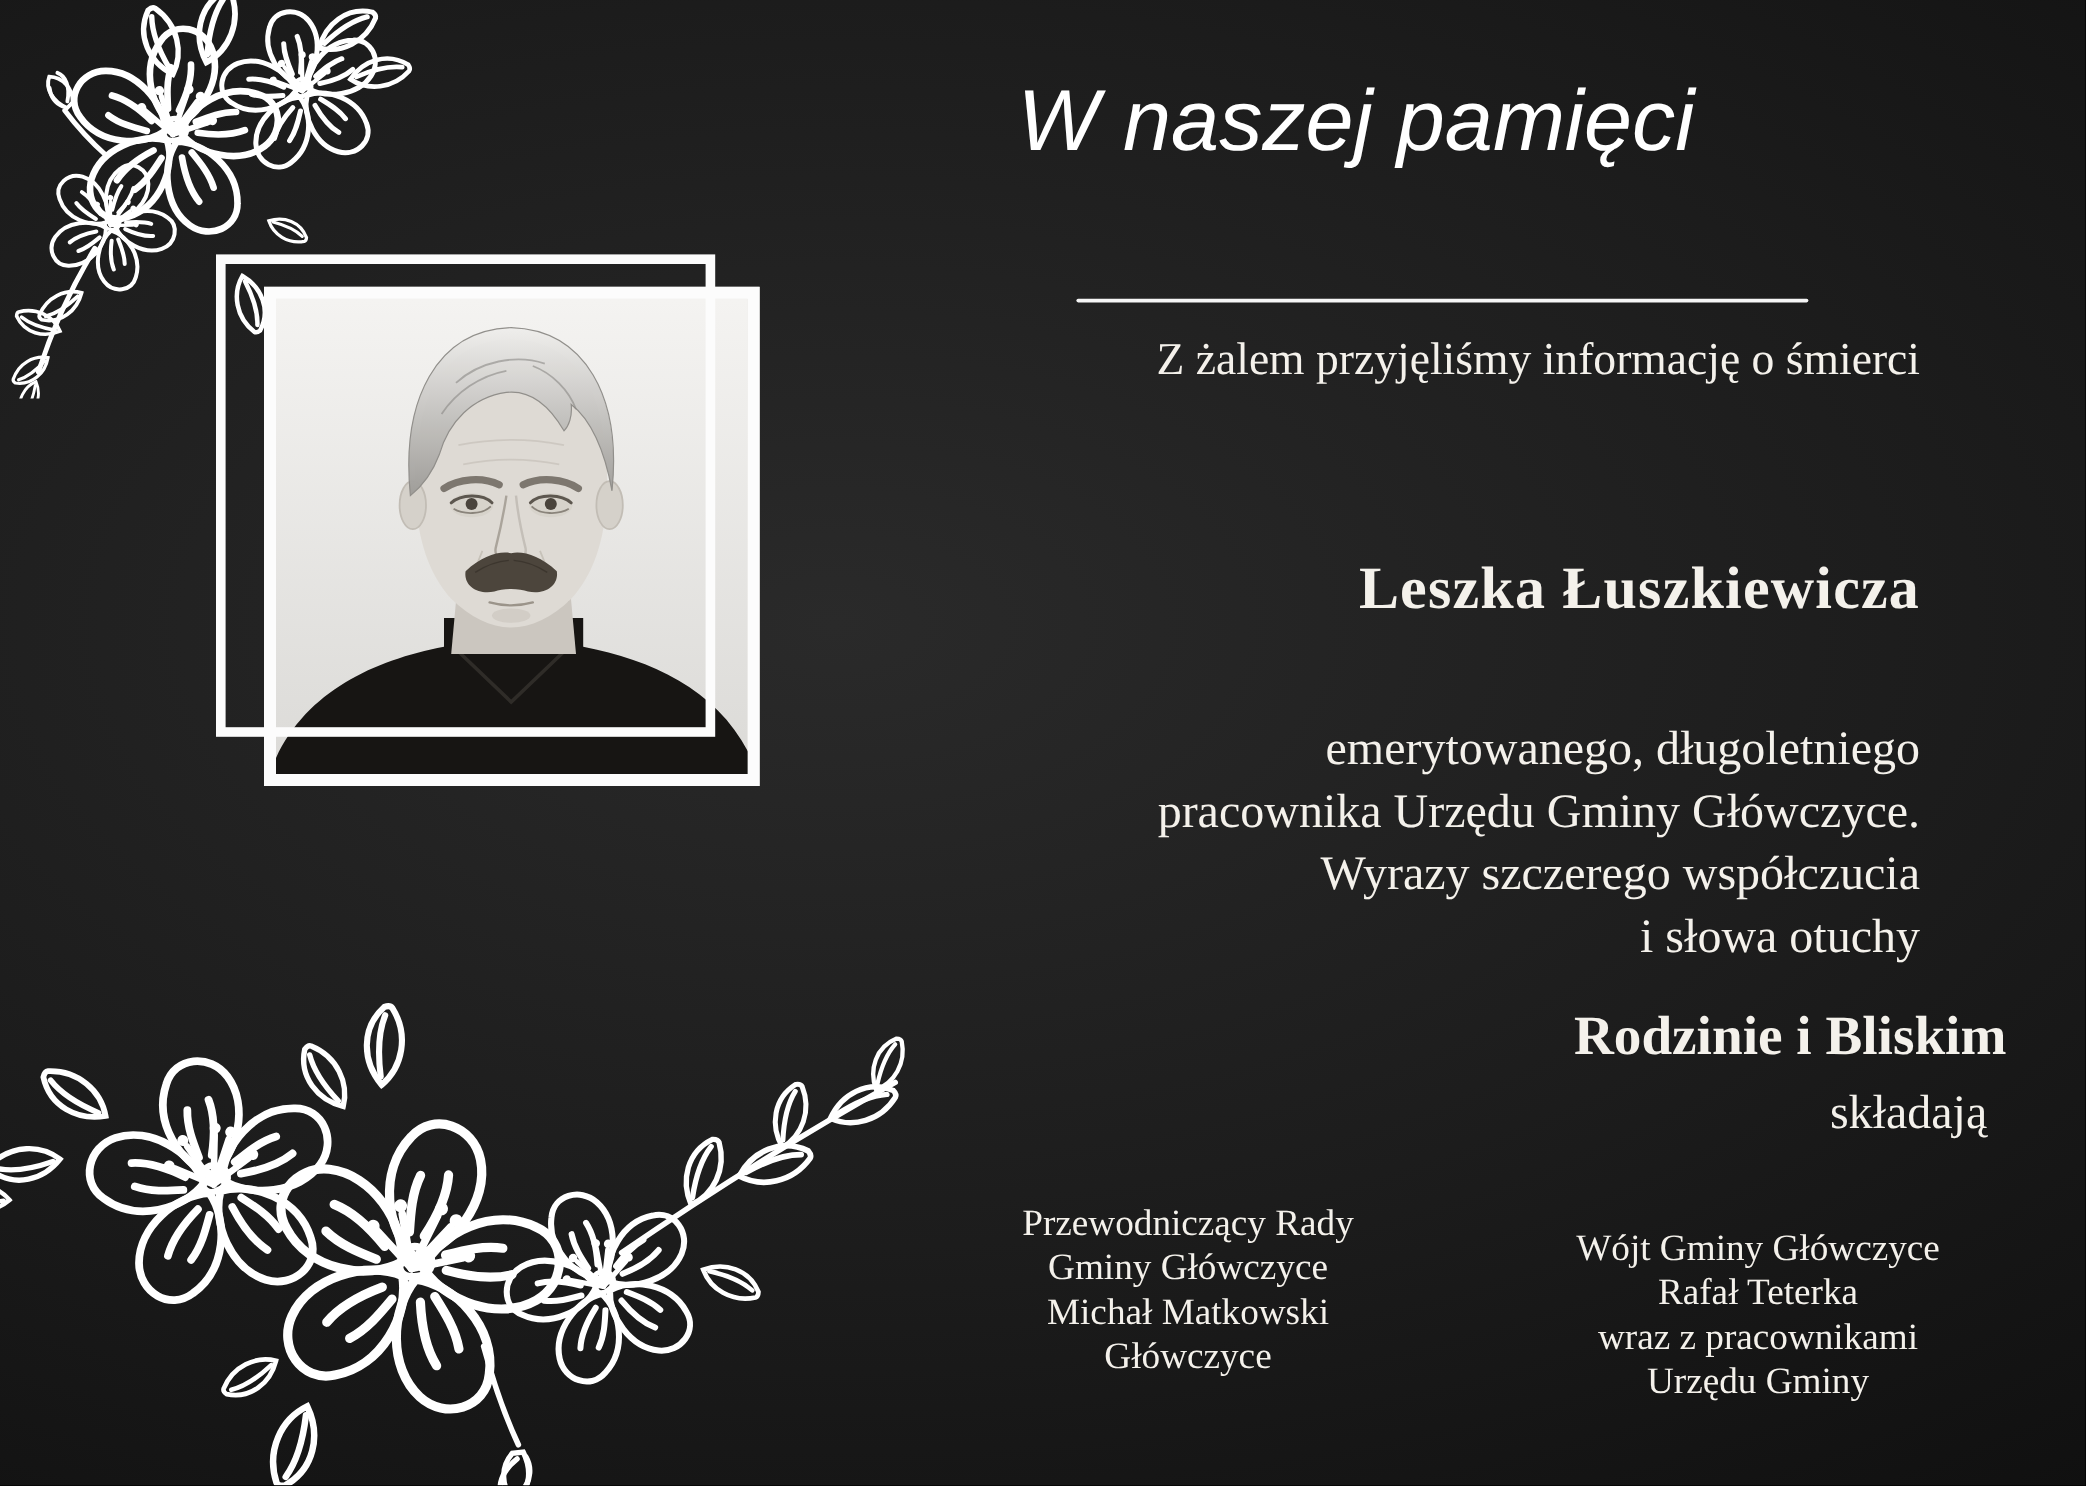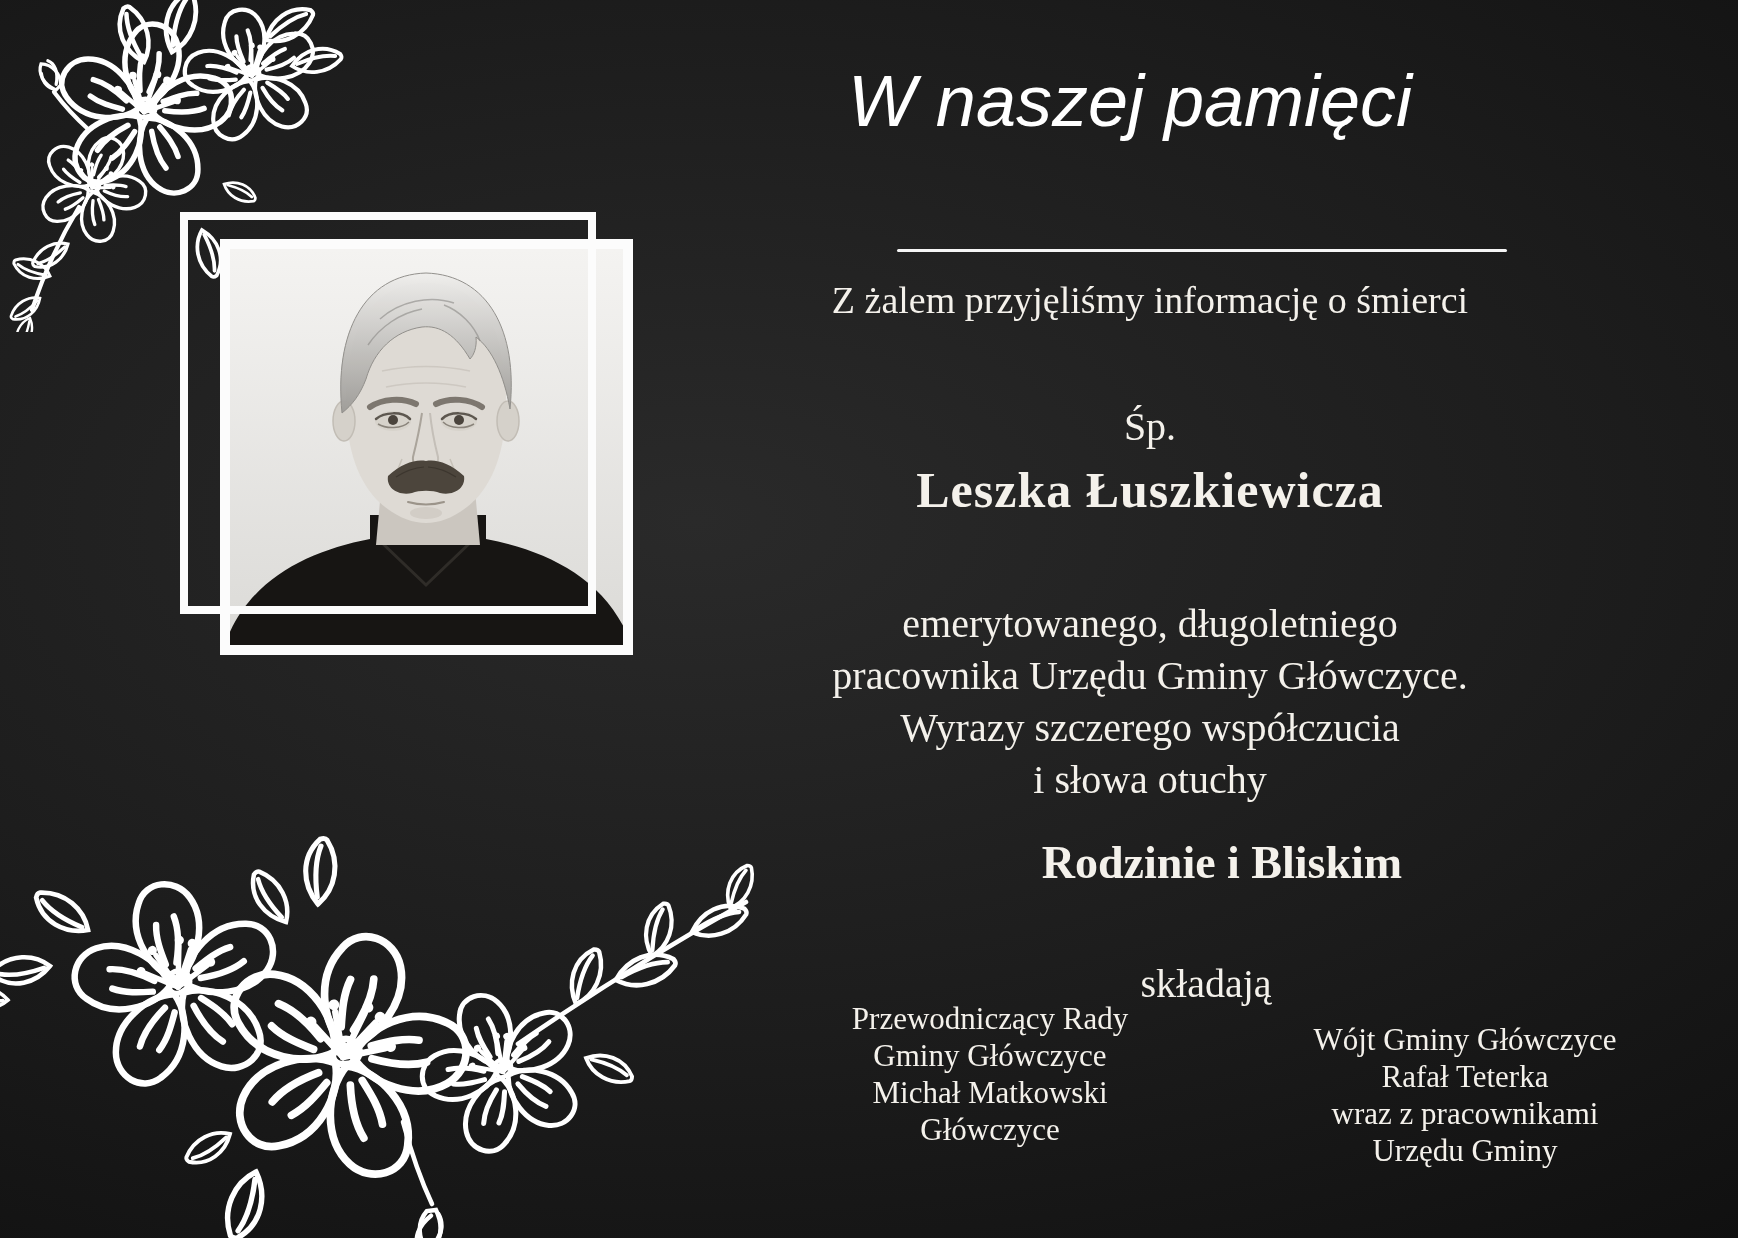--- a/index.html
+++ b/index.html
@@ -29,28 +29,28 @@
   .title{
     position:absolute;left:690px;top:64px;width:880px;margin:0;
     font-family:"Liberation Sans","DejaVu Sans",sans-serif;
     font-style:italic;font-weight:400;font-size:72px;line-height:1.05;
     color:#ffffff;text-align:center;letter-spacing:0px;
   }
   .divider{
     position:absolute;left:897px;top:249px;width:610px;height:3px;
     background:#f5f5f5;border-radius:2px;
   }
-  .txt{position:absolute;margin:0;text-align:center;color:#f4f1eb;}
+  .txt{position:absolute;margin:0;text-align:right;color:#f4f1eb;}
   .intro{left:700px;top:278px;width:900px;font-size:38px;}
   .honorific{left:700px;top:403px;width:900px;font-size:40px;}
   .name{left:700px;top:461px;width:900px;font-size:50px;font-weight:700;letter-spacing:1px;}
   .bodyblock{left:700px;top:598px;width:900px;font-size:40px;line-height:52px;}
   .bodyblock .line{display:block;}
   .dedication{left:772px;top:836px;width:900px;font-size:46px;font-weight:700;}
-  .closing{left:756px;top:960px;width:900px;font-size:40px;}
+  .closing{left:756px;top:903px;width:900px;font-size:40px;}
   .signature{position:absolute;font-size:31px;line-height:37px;text-align:center;}
   .signature .line{display:block;}
   .sig-left{left:760px;top:1000px;width:460px;}
   .sig-right{left:1235px;top:1021px;width:460px;}
 </style>
 </head>
 <body>
 
 <div class="canvas">
 
@@ -193,21 +193,20 @@
 
       <path d="M178,253 Q196,258 214,253" fill="none" stroke="#9b948a" stroke-width="2" stroke-linecap="round"></path>
       <ellipse cx="196" cy="264" rx="16" ry="6" fill="#c6c0b7" opacity="0.5"></ellipse>
     </svg>
   </figure>
 
   <h1 class="title">W naszej pamięci</h1>
   <div class="divider"></div>
 
   <p class="txt intro">Z żalem przyjęliśmy informację o śmierci</p>
-  <p class="txt honorific">Śp.</p>
   <p class="txt name">Leszka Łuszkiewicza</p>
 
   <p class="txt bodyblock">
     <span class="line">emerytowanego, długoletniego</span>
     <span class="line">pracownika Urzędu Gminy Główczyce.</span>
     <span class="line">Wyrazy szczerego współczucia</span>
     <span class="line">i słowa otuchy</span>
   </p>
 
   <p class="txt dedication">Rodzinie i Bliskim</p>

